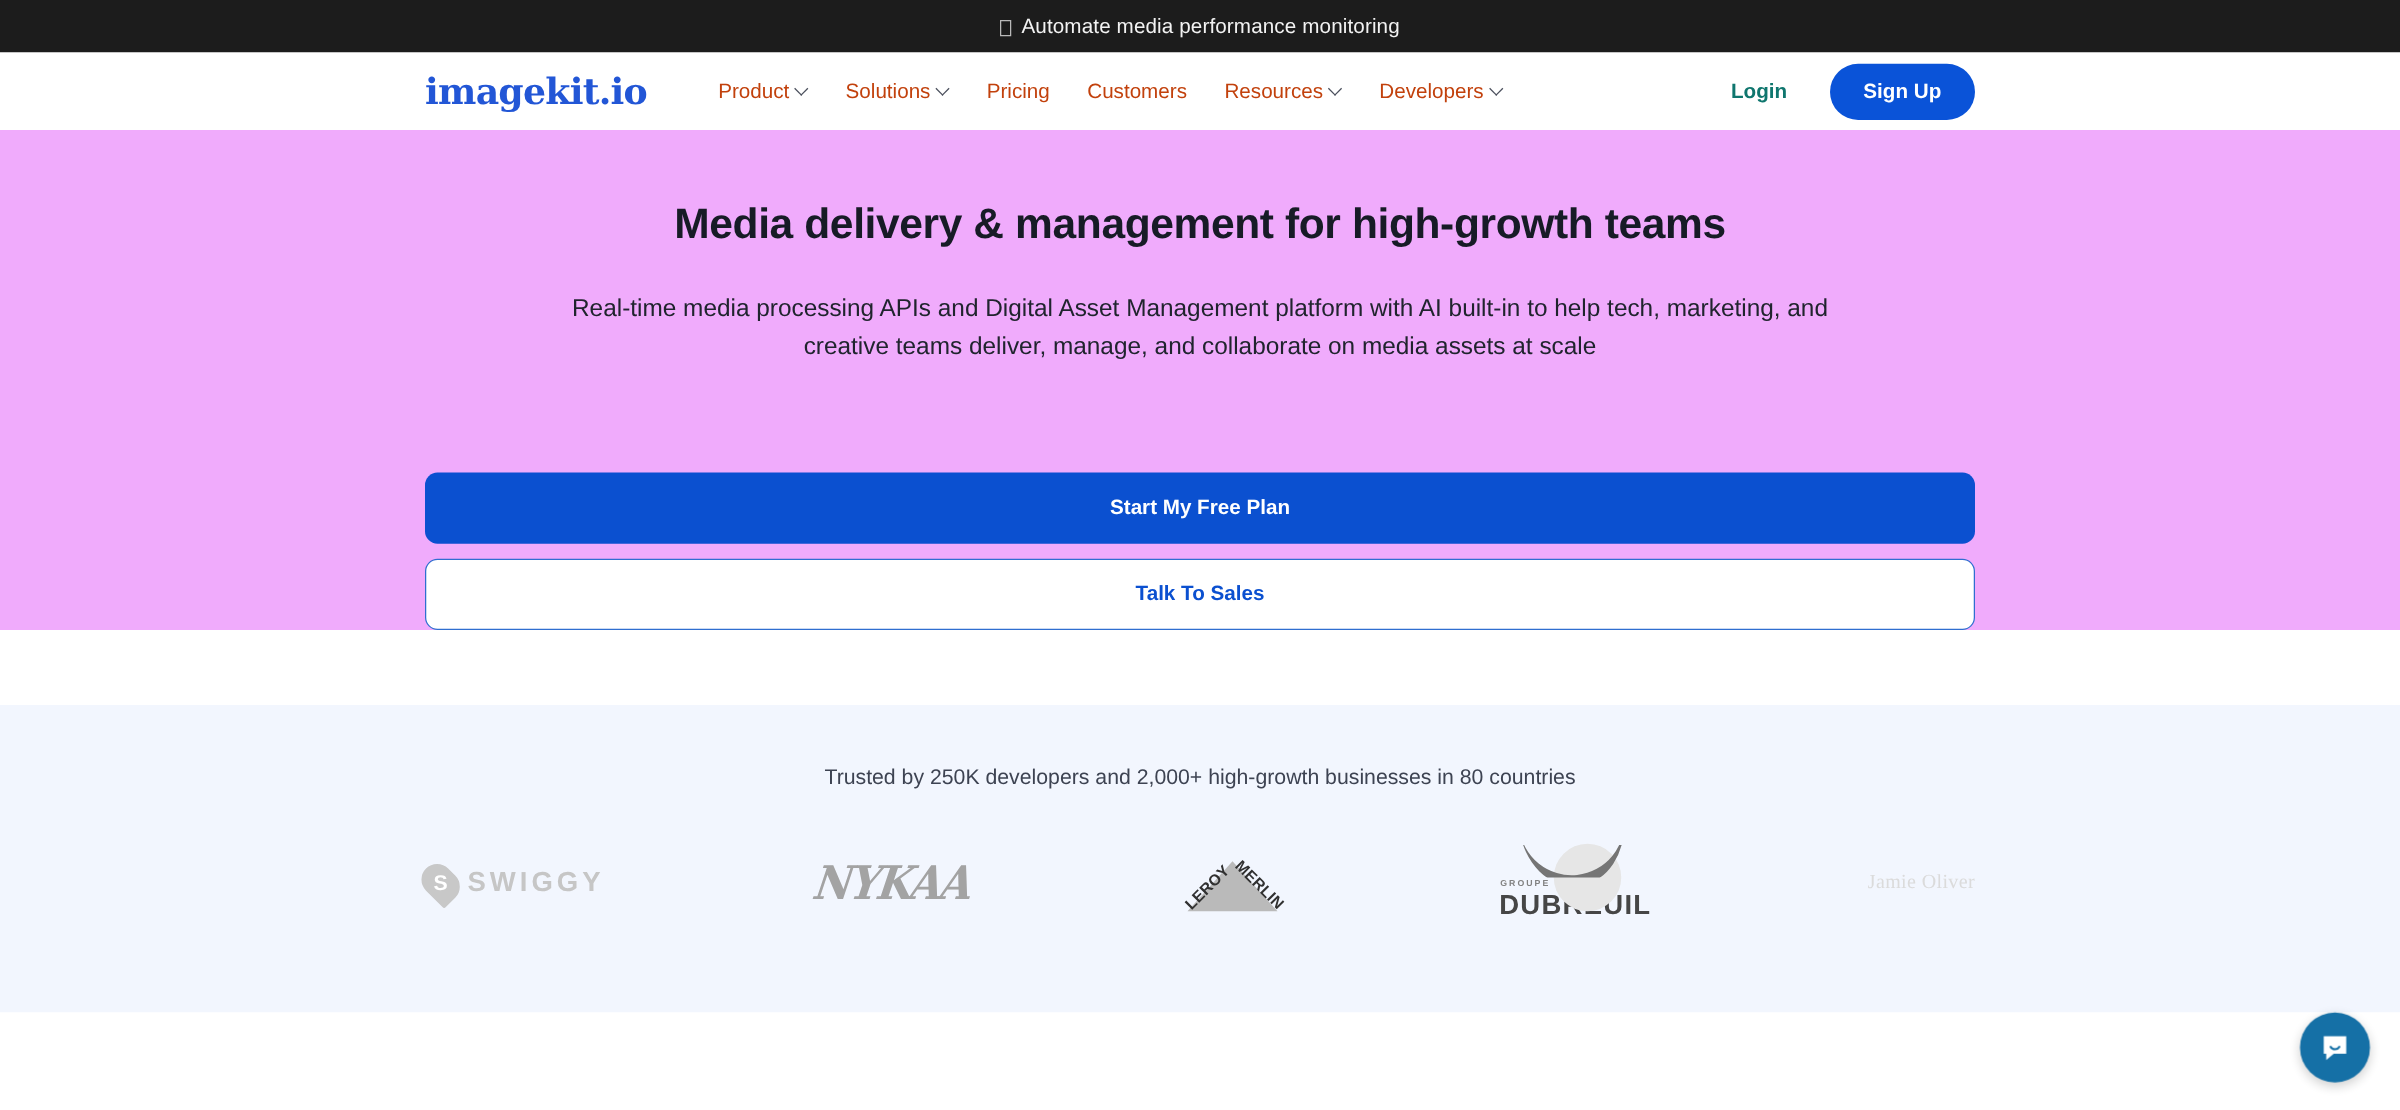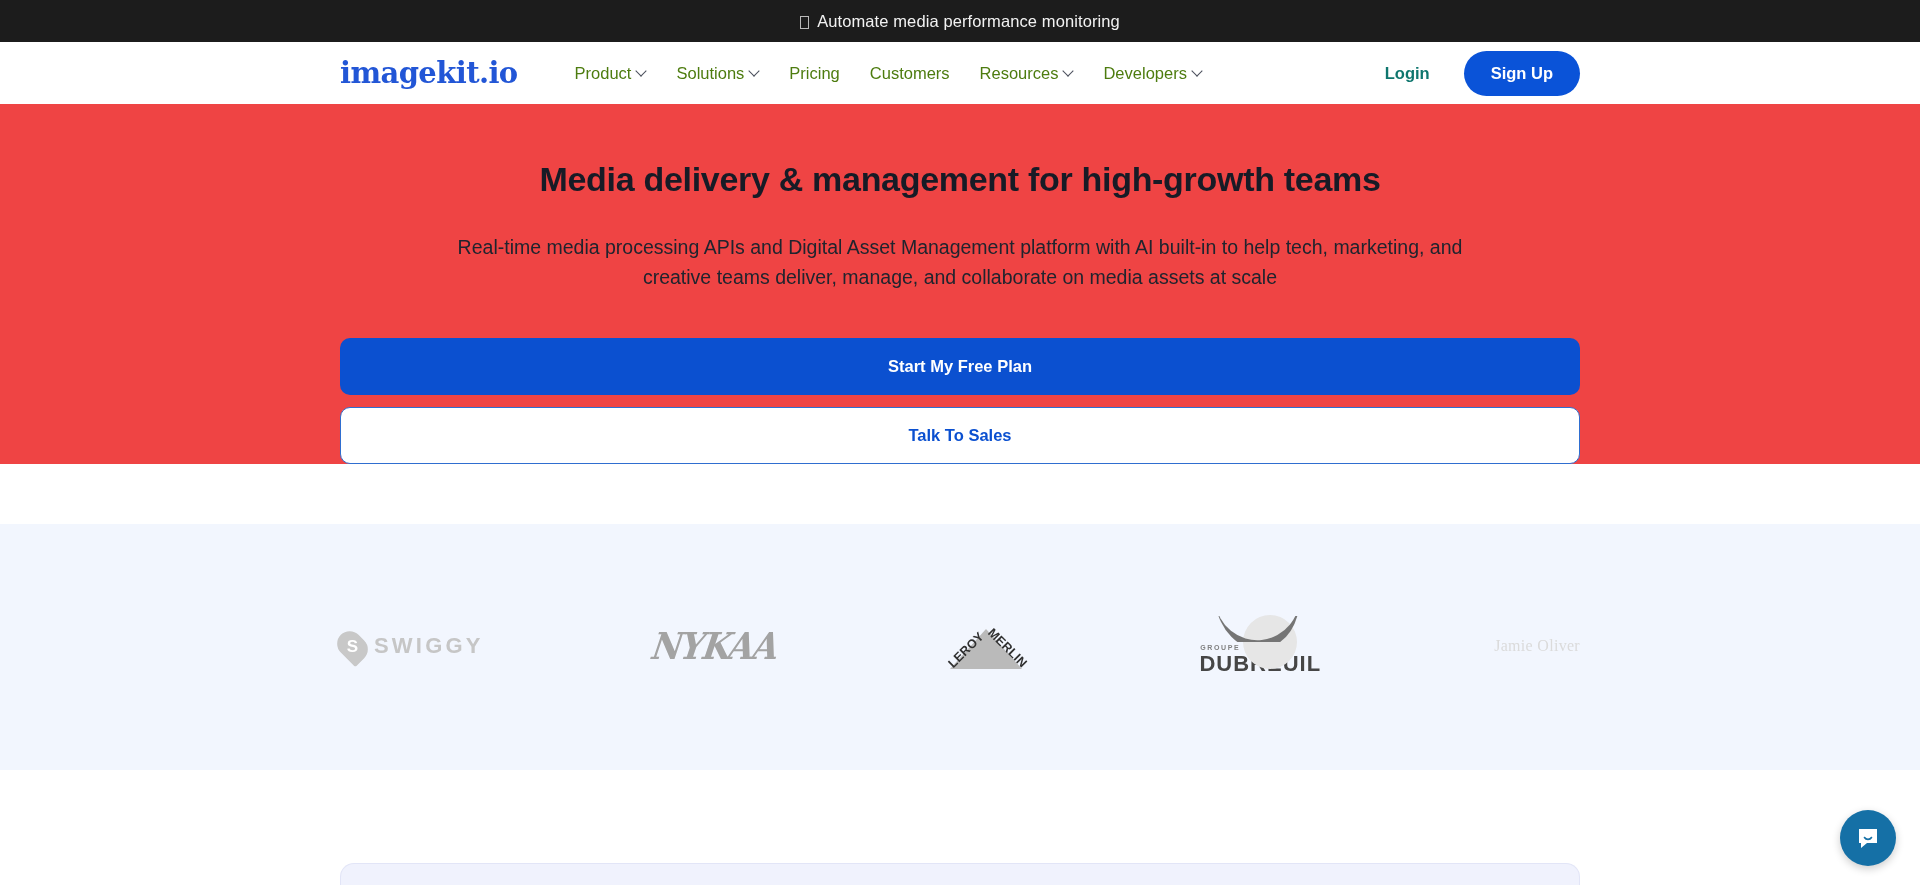--- a/index.html
+++ b/index.html
@@ -61,21 +61,21 @@
     display: flex;
     align-items: center;
     gap: 30px;
     margin-left: 57px;
   }
   .nav-item {
     display: flex;
     align-items: center;
     gap: 6px;
     font-size: 16.5px;
-    color: #4d7c0f;
+    color: #c2410c;
     cursor: pointer;
     white-space: nowrap;
   }
   .chev {
     width: 9px;
     height: 9px;
     display: inline-block;
     position: relative;
     top: -2px;
   }
@@ -110,21 +110,21 @@
     border-radius: 26px;
     padding: 13px 27px;
     cursor: pointer;
     font-family: "Liberation Sans", sans-serif;
     white-space: nowrap;
   }
 
   
   .hero {
     padding-top: 54px;
-    background: #ef4444;
+    background: #f0abfc;
   }
   .hero-inner {
     width: 1240px;
     margin: 0 auto;
     text-align: center;
   }
   .hero-title {
     font-size: 34px;
     font-weight: 700;
     color: #171b26;
@@ -152,20 +152,21 @@
     width: 100%;
     background: #0b50d0;
     color: #ffffff;
     border: none;
     border-radius: 10px;
     padding: 19px 0;
     font-size: 16.5px;
     font-weight: 700;
     cursor: pointer;
     font-family: "Liberation Sans", sans-serif;
+    margin-top: 40px;
   }
   .btn-secondary {
     display: block;
     width: 100%;
     background: #ffffff;
     color: #0b50d0;
     border: 1.3px solid #2f6ed0;
     border-radius: 10px;
     padding: 18px 0;
     font-size: 16.5px;
@@ -396,20 +397,21 @@
     <h1 class="hero-title">Media delivery &amp; management for high-growth teams</h1>
     <p class="hero-sub">Real-time media processing APIs and Digital Asset Management platform with AI built-in to help tech, marketing, and creative teams deliver, manage, and collaborate on media assets at scale</p>
     <div class="cta-wrap">
       <button class="btn-primary">Start My Free Plan</button>
       <button class="btn-secondary">Talk To Sales</button>
     </div>
   </div>
 </section>
 
 <section class="trusted">
+  <div class="trusted-text">Trusted by 250K developers and 2,000+ high-growth businesses in 80 countries</div>
 
   <div class="logo-row">
 
     <div class="brand swiggy">
       <span class="swiggy-pin"></span>
       <span class="swiggy-word">SWIGGY</span>
     </div>
 
     <div class="brand">
       <span class="nykaa-word">NYKAA</span>

